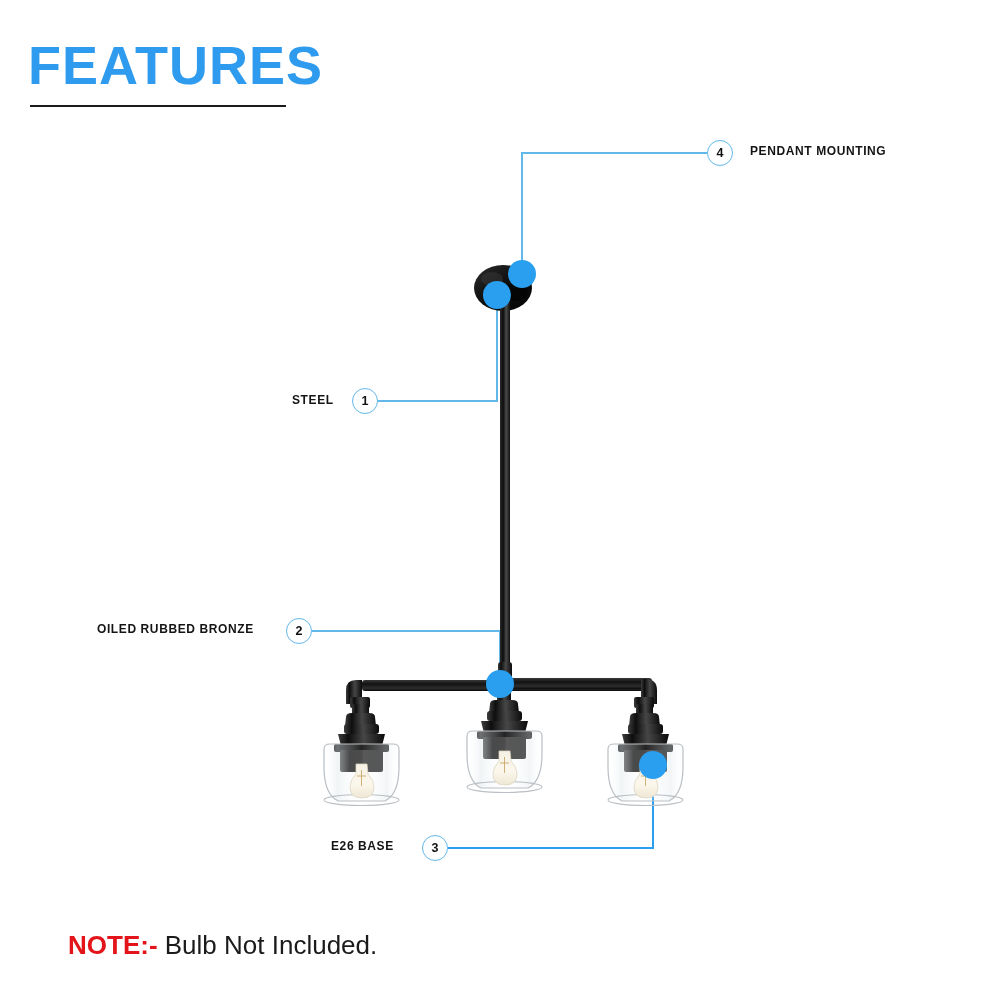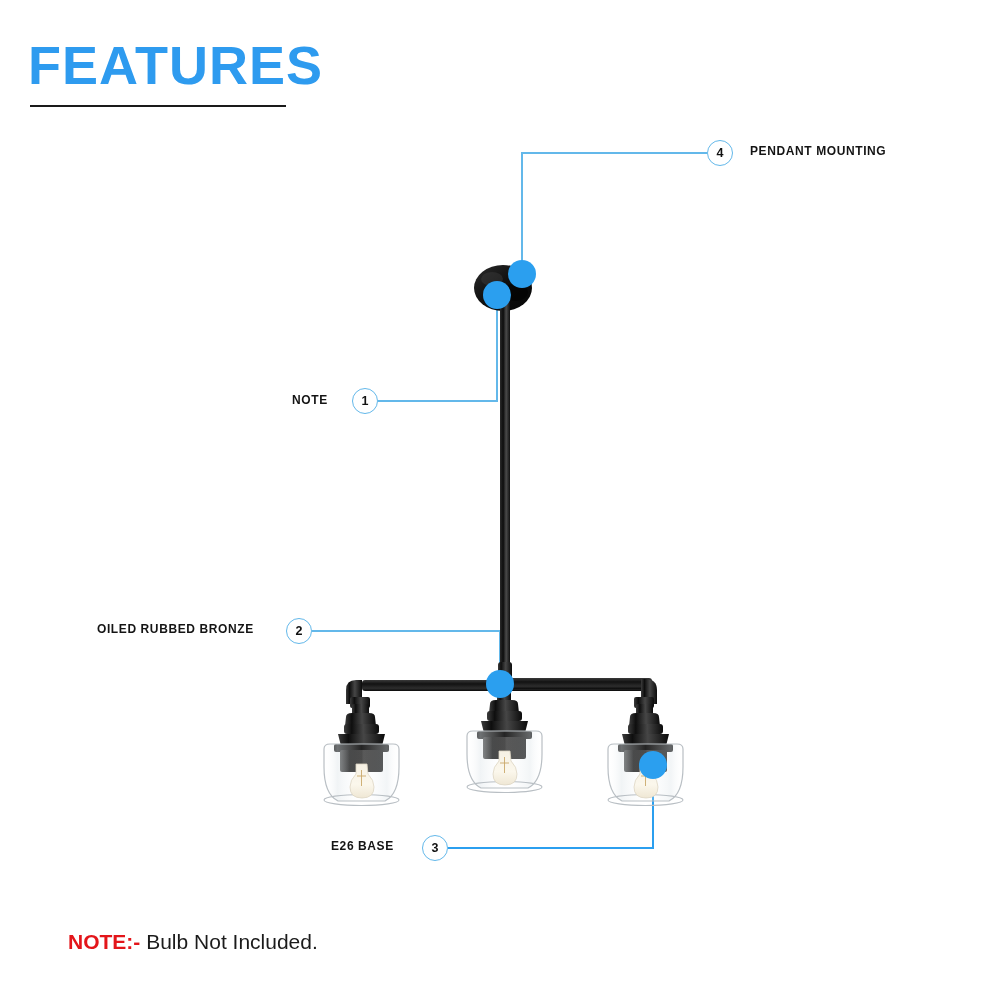--- a/index.html
+++ b/index.html
@@ -71,21 +71,21 @@
   }
   .badge-4 { left: 707px; top: 140px; }
   .badge-1 { left: 352px; top: 388px; }
   .badge-2 { left: 286px; top: 618px; }
   .badge-3 { left: 422px; top: 835px; }
 
   .note {
     position: absolute;
     left: 68px;
     top: 930px;
-    font-size: 21px;
+    font-size: 26px;
     font-family: "Liberation Sans", sans-serif;
     white-space: nowrap;
   }
   .note-key {
     color: #E3151A;
     font-weight: bold;
   }
   .note-text {
     color: #1b1b1b;
   }
@@ -225,21 +225,21 @@
     <circle cx="522" cy="274" r="14" fill="#2B9FEF"></circle>
     <circle cx="497" cy="295" r="14" fill="#2B9FEF"></circle>
     <circle cx="500" cy="684" r="14" fill="#2B9FEF"></circle>
     <circle cx="653" cy="765" r="14" fill="#2B9FEF"></circle>
   </svg>
 
   <div class="badge badge-4">4</div>
   <div class="callout-label label-4">PENDANT MOUNTING</div>
 
   <div class="badge badge-1">1</div>
-  <div class="callout-label label-1">NOTE</div>
+  <div class="callout-label label-1">STEEL</div>
 
   <div class="badge badge-2">2</div>
   <div class="callout-label label-2">OILED RUBBED BRONZE</div>
 
   <div class="badge badge-3">3</div>
   <div class="callout-label label-3">E26 BASE</div>
 
   <div class="note">
     <span class="note-key">NOTE:-</span>
     <span class="note-text">Bulb Not Included.</span>

